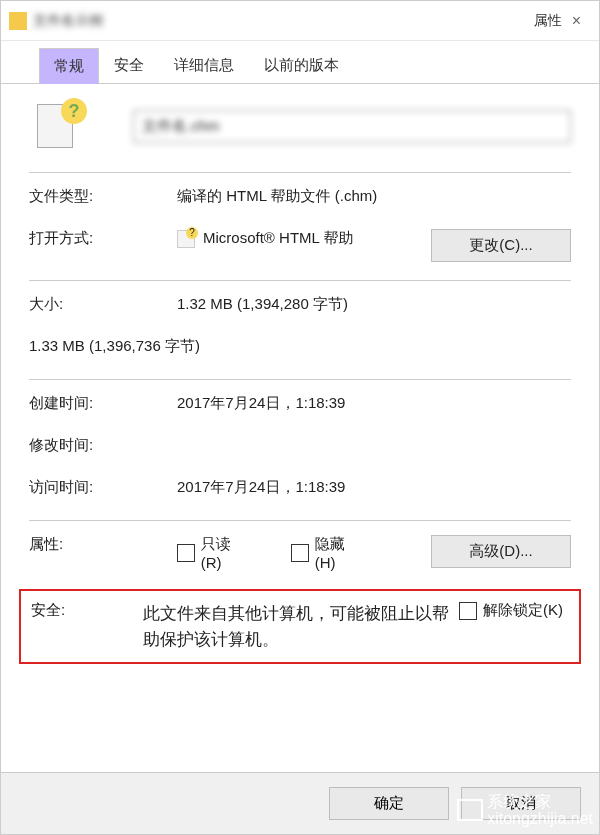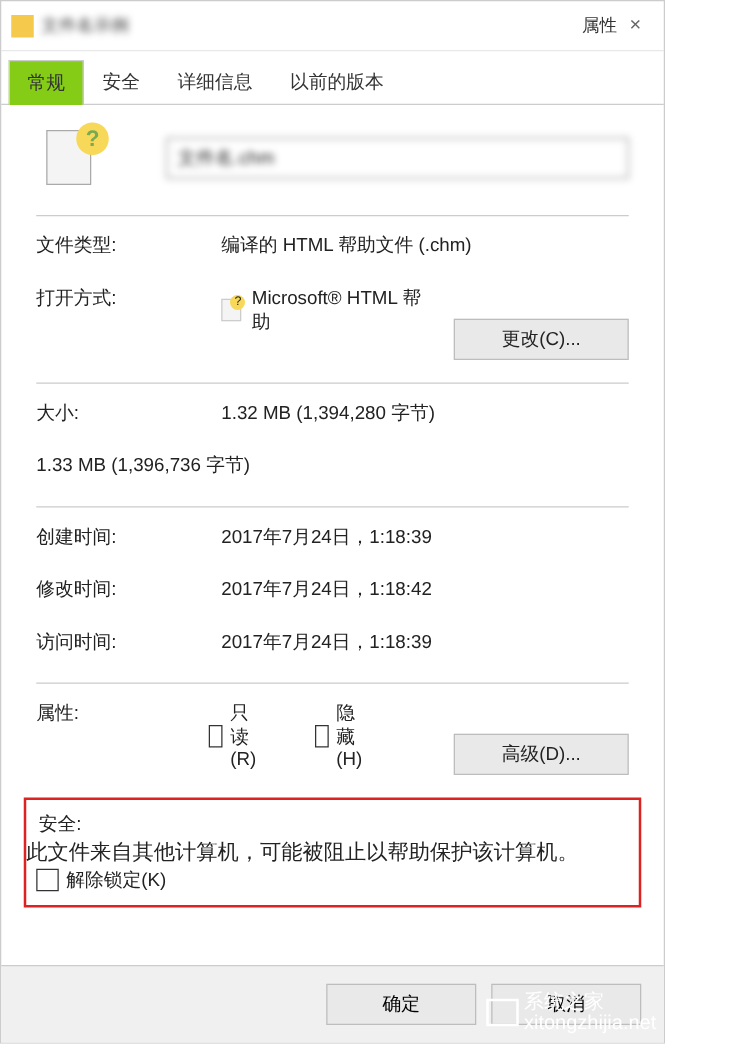--- a/index.html
+++ b/index.html
@@ -1,42 +1,42 @@
 <!DOCTYPE html>
 <html><head>
 <meta charset="utf-8">
 <style>
   * { box-sizing: border-box; font-family: "Microsoft YaHei", "Segoe UI", sans-serif; }
   body { margin: 0; padding: 0; background: #fff; width: 600px; height: 835px; overflow: hidden; }
-  .window { width: 532px; height: 835px; background: #fff; position: relative; border: 1px solid #ccc; }
+  .window { width: 600px; height: 835px; background: #fff; position: relative; border: 1px solid #ccc; }
   .titlebar { height: 40px; display: flex; align-items: center; padding: 0 8px; border-bottom: 1px solid #e8e8e8; }
   .titlebar .icon { width: 18px; height: 18px; background: #f5c94c; margin-right: 6px; }
   .titlebar .title-text { flex: 1; font-size: 14px; color: #333; filter: blur(3px); }
   .titlebar .title-suffix { font-size: 14px; color: #333; margin-left: 4px; }
   .titlebar .close { font-size: 16px; color: #666; padding: 0 10px; cursor: pointer; }
   .tabs { display: flex; border-bottom: 1px solid #ccc; padding: 0 6px; margin-top: 6px; }
   .tab { padding: 8px 14px; font-size: 15px; color: #333; border: 1px solid transparent; border-bottom: none; cursor: pointer; }
-  .tab.active { border-color: #ccc; background: #84cc16; position: relative; top: 1px; }
+  .tab.active { border-color: #ccc; background: #c4b5fd; position: relative; top: 1px; margin-left: 32px; }
   .content { padding: 18px 28px 10px 28px; font-size: 15px; color: #222; }
   .filerow { display: flex; align-items: center; margin-bottom: 22px; }
   .file-icon { width: 48px; height: 48px; position: relative; margin-right: 50px; margin-left:6px;}
   .file-icon .page { width: 36px; height: 44px; background: #f4f4f4; border: 1px solid #aaa; position: absolute; top: 2px; left: 2px; }
   .file-icon .q { position: absolute; right: -4px; top: -4px; width: 26px; height: 26px; background: #f7d858; border-radius: 50%; display:flex; align-items:center; justify-content:center; font-weight:bold; color:#7a5; font-size:18px;}
   .filename-input { flex:1; border: 1px solid #888; padding: 6px 8px; font-size: 15px; filter: blur(3px); }
   .sep { border-top: 1px solid #ccc; margin: 6px 0 14px 0; }
   .row { display: flex; align-items: flex-start; margin-bottom: 18px; min-height: 24px; gap: 26px; }
   .row .label { width: 122px; font-size: 15px; }
   .row .value { flex: 1; font-size: 15px; display:flex; align-items:center; }
   .openwith-icon { width: 18px; height: 18px; background:#f4f4f4; border:1px solid #ccc; margin-right:8px; position:relative; display:inline-block;}
   .openwith-icon::after{content:"?";position:absolute;top:-4px;right:-4px;width:12px;height:12px;background:#f7d858;border-radius:50%;font-size:10px;line-height:12px;text-align:center;}
   .btn { background: #e9e9e9; border: 1px solid #bdbdbd; padding: 6px 18px; font-size: 15px; cursor: pointer; min-width: 120px; text-align:center;}
-  .btn.sm { min-width: 140px; margin-top: 26px; }
+  .btn.sm { min-width: 140px; }
   .checkbox { width: 18px; height: 18px; border: 1px solid #333; display: inline-block; margin-right: 6px; cursor: pointer; background:#fff;}
   .check-wrap { display: inline-flex; align-items: center; margin-right: 40px; }
-  .security-box { border: 2px solid #d22; padding: 10px 8px 10px 0; display: flex; align-items: flex-start; margin: 4px -10px 0 -10px; flex-direction: column;}
+  .security-box { border: 2px solid #d22; padding: 10px 8px 10px 0; display: flex; align-items: flex-start; margin: 4px -10px 0 -10px;}
   .security-box .label { width: 122px; padding-left:10px; font-size:15px;}
   .security-box .desc { flex: 1; font-size: 17px; line-height: 1.5; }
   .security-box .unlock { display: flex; align-items: center; padding: 0 8px; }
   .footer { position: absolute; bottom: 0; left: 0; right: 0; height: 62px; background: #f0f0f0; border-top: 1px solid #ccc; display: flex; justify-content: flex-end; align-items: center; padding: 0 18px; gap: 12px; }
   .watermark { position: absolute; right: 6px; bottom: 6px; color: #fff; font-size: 16px; display:flex; align-items:center; gap:4px;}
   .watermark .house{width:26px;height:22px;border:2px solid #fff;position:relative;}
   .blur-part { filter: blur(3px); display:inline-block;}
 </style>
 </head>
 <body>
@@ -97,21 +97,20 @@
 
     <div class="sep"></div>
 
     <div class="row">
       <div class="label">创建时间:</div>
       <div class="value">2017年7月24日，1:18:39</div>
     </div>
 
     <div class="row">
       <div class="label">修改时间:</div>
-      <div class="value">2017年7月24日，1:18:42</div>
     </div>
 
     <div class="row">
       <div class="label">访问时间:</div>
       <div class="value">2017年7月24日，1:18:39</div>
     </div>
 
     <div class="sep"></div>
 
     <div class="row">

